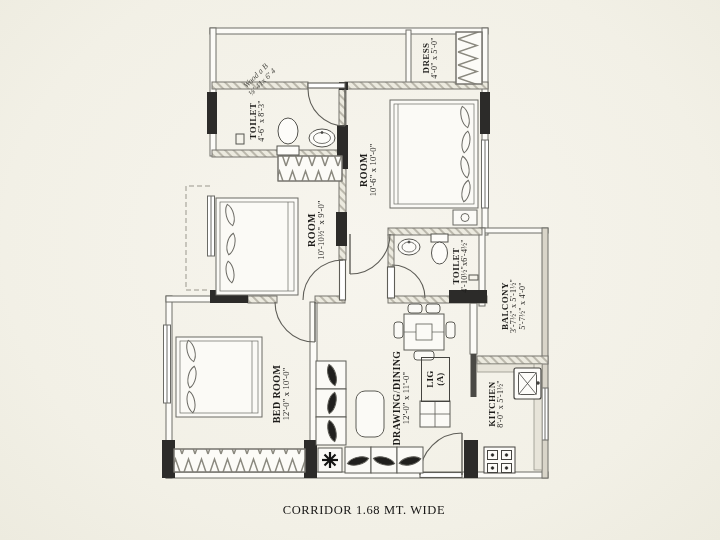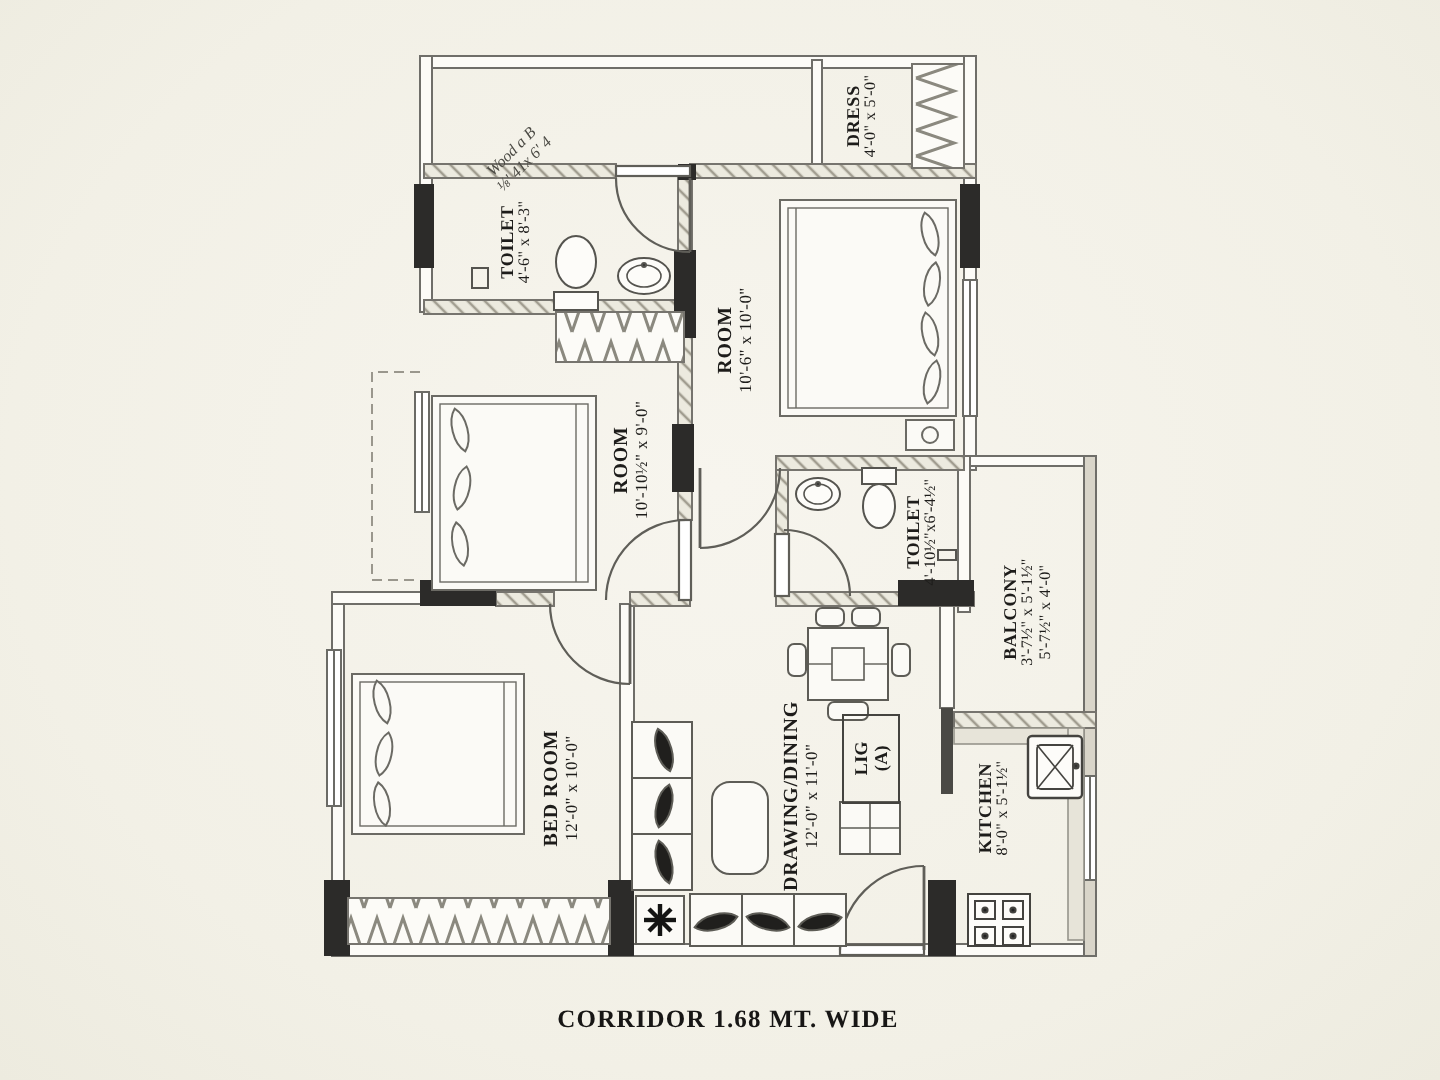--- a/index.html
+++ b/index.html
@@ -13,21 +13,21 @@
   .lbl{
     position:absolute;white-space:nowrap;text-align:center;color:#1d1c1a;
     line-height:1.12;transform:translate(-50%,-50%) rotate(-90deg);
   }
   .lbl .nm{display:block;font-weight:bold;font-size:10px;letter-spacing:.4px;}
   .lbl .dm{display:block;font-size:8.5px;letter-spacing:.2px;}
   .lbl.small .nm{font-size:9px;}
   .lbl.small .dm{font-size:8px;}
   .hlbl{
     position:absolute;transform:translate(-50%,-50%);white-space:nowrap;
-    font-weight:bold;font-size:12.5px;letter-spacing:.6px;color:#171615;
+    font-weight:normal;font-size:12.5px;letter-spacing:.6px;color:#171615;
   }
   .pencil{
     position:absolute;transform:translate(-50%,-50%) rotate(-45deg);
     white-space:nowrap;text-align:center;line-height:1.15;
     font-size:8px;font-style:italic;color:#4b4a44;
   }
   .pencil span{display:block;}
   .unitbox{
     position:absolute;left:421px;top:357px;width:27px;height:43px;
     border:1.3px solid #44433f;display:flex;align-items:center;justify-content:center;

